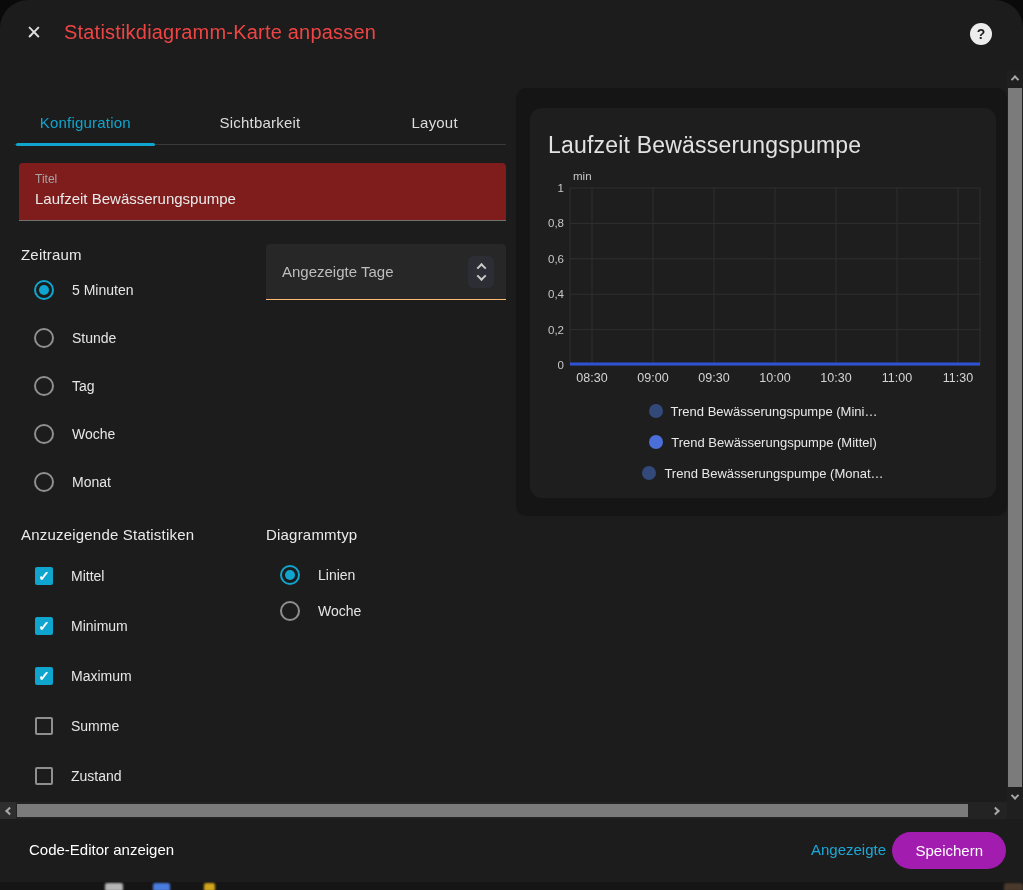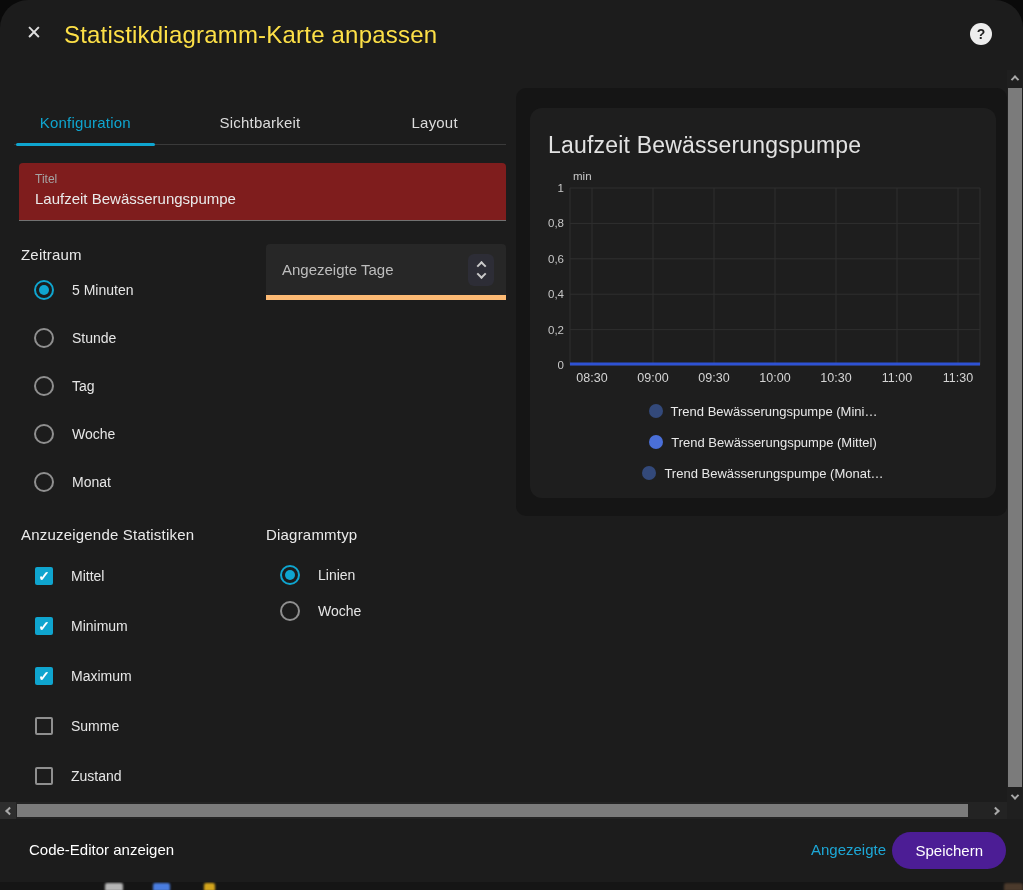--- a/index.html
+++ b/index.html
@@ -2,21 +2,21 @@
 <html><head>
 <meta charset="utf-8">
 <style>
   * { margin:0; padding:0; box-sizing:border-box; }
   html,body { width:1023px; height:890px; background:#0a0a0a; font-family:"Liberation Sans",sans-serif; overflow:hidden; position:relative; color:#e3e3e3; }
 
   .dialog { position:absolute; left:0; top:0; width:1023px; height:882px; background:#1c1c1c; border-radius:28px 28px 0 0; overflow:hidden; }
 
   
   .hdr-close { position:absolute; left:26px; top:21px; font-size:19px; color:#dedede; cursor:pointer; line-height:24px; }
-  .hdr-title { position:absolute; left:64px; top:21px; font-size:24px; font-weight:400; color:#fde047; letter-spacing:.2px; }
+  .hdr-title { position:absolute; left:64px; top:21px; font-size:20px; font-weight:400; color:#ef4444; letter-spacing:.2px; }
   .hdr-help { position:absolute; left:970px; top:23px; width:22px; height:22px; border-radius:50%; background:#ededed; color:#1c1c1c; font-size:14px; font-weight:700; display:flex; align-items:center; justify-content:center; cursor:pointer; }
 
   
   .tabs { position:absolute; left:14px; top:100px; width:492px; height:45px; display:flex; border-bottom:1px solid #3a3a3a;gap:32px; }
   .tab { flex:1; display:flex; align-items:center; justify-content:center; font-size:15px; font-weight:500; color:#dcdcdc; position:relative; cursor:pointer; letter-spacing:.2px; }
   .tab.active { color:#0fa5cf; }
   .tab.active::after { content:""; position:absolute; left:2px; right:2px; bottom:-2px; height:3px; background:#0fa5cf; border-radius:2px; }
 
   
   .text-field { position:absolute; left:19px; top:163px; width:487px; height:58px; background:#7f1d1d; border-radius:4px 4px 0 0; border-bottom:1px solid #717171; padding:9px 16px 0 16px; }
@@ -30,21 +30,21 @@
   .opt-label { font-size:14px; color:#e6e6e6; }
 
   .radio { width:20px; height:20px; border-radius:50%; border:2px solid #8f8f8f; position:relative; flex:0 0 20px; }
   .radio.sel { border-color:#0fa5cf; }
   .radio.sel::after { content:""; position:absolute; inset:3px; border-radius:50%; background:#0fa5cf; }
 
   .checkbox { width:18px; height:18px; border-radius:2px; border:2px solid #8f8f8f; flex:0 0 18px; display:flex; align-items:center; justify-content:center; }
   .checkbox.chk { border:none; background:#0fa5cf; color:#fff; font-size:14px; font-weight:700; line-height:18px; }
 
   
-  .select { position:absolute; left:266px; top:244px; width:240px; height:56px; background:#272727; border-radius:4px 4px 0 0; border-bottom:5px solid #fdba74; display:flex; align-items:center; padding:0 12px 0 16px; cursor:pointer;justify-content:flex-end; }
+  .select { position:absolute; left:266px; top:244px; width:240px; height:56px; background:#272727; border-radius:4px 4px 0 0; border-bottom:1px solid #fdba74; display:flex; align-items:center; padding:0 12px 0 16px; cursor:pointer;justify-content:flex-end; }
   .select-label { flex:1; font-size:15px; color:#bdbdbd; }
   .stepper { width:26px; height:32px; background:#2d2d36; border-radius:6px; display:flex; flex-direction:column; align-items:center; justify-content:center; gap:4px; }
   .chev { width:7px; height:7px; border:solid #c9c9c9; border-width:2px 2px 0 0; }
   .chev.up { transform:rotate(-45deg) translate(-1px,1px); }
   .chev.down { transform:rotate(135deg) translate(-1px,1px); }
 
   
   .preview-panel { position:absolute; left:516px; top:88px; width:491px; height:428px; background:#151515; border-radius:10px; }
   .preview-card { position:absolute; left:14px; top:20px; width:466px; height:390px; background:#1e1e1e; border-radius:12px; }
   .card-title { position:absolute; left:18px; top:24px; font-size:23px; font-weight:400; color:#e2e2e2; letter-spacing:.2px; }
@@ -66,21 +66,21 @@
   .arrow.down { transform:rotate(135deg) translate(-1px,1px); }
 
   .vscroll { position:absolute; left:1007px; top:70px; width:16px; height:749px; background:#1f1f1f; }
   .vs-btn { position:absolute; left:0; width:16px; height:16px; display:flex; align-items:center; justify-content:center; cursor:pointer; }
   .vs-thumb { position:absolute; left:1px; top:18px; width:14px; height:699px; background:#7b7b7b; cursor:grab; }
 
   
   .footer { position:absolute; left:0; top:819px; width:1023px; height:63px; background:#1c1c1c; }
   .code-link { position:absolute; left:29px; top:22px; font-size:15px; font-weight:500; color:#ffffff; cursor:pointer; }
   .cancel-btn { position:absolute; right:137px; top:22px; font-size:15px; font-weight:500; color:#1da7d6; cursor:pointer; }
-  .save-btn { position:absolute; right:17px; top:13px; height:37px; padding:0 23px; border-radius:19px; background:#4c1d95; color:#ffffff; font-size:15px; font-weight:500; display:flex; align-items:center; border:none; cursor:pointer; font-family:"Liberation Sans",sans-serif;text-align:center; }
+  .save-btn { position:absolute; right:17px; top:13px; height:37px; padding:0 23px; border-radius:19px; background:#a21caf; color:#ffffff; font-size:15px; font-weight:500; display:flex; align-items:center; border:none; cursor:pointer; font-family:"Liberation Sans",sans-serif;text-align:center; }
 
   
   .desktop-strip { position:absolute; left:0; top:882px; width:1023px; height:8px; background:#151515; overflow:hidden; }
   .strip-icon { position:absolute; top:1px; height:8px; border-radius:2px 2px 0 0; filter:blur(1px); }
 </style>
 </head>
 <body>
 
 <div class="dialog">
 

